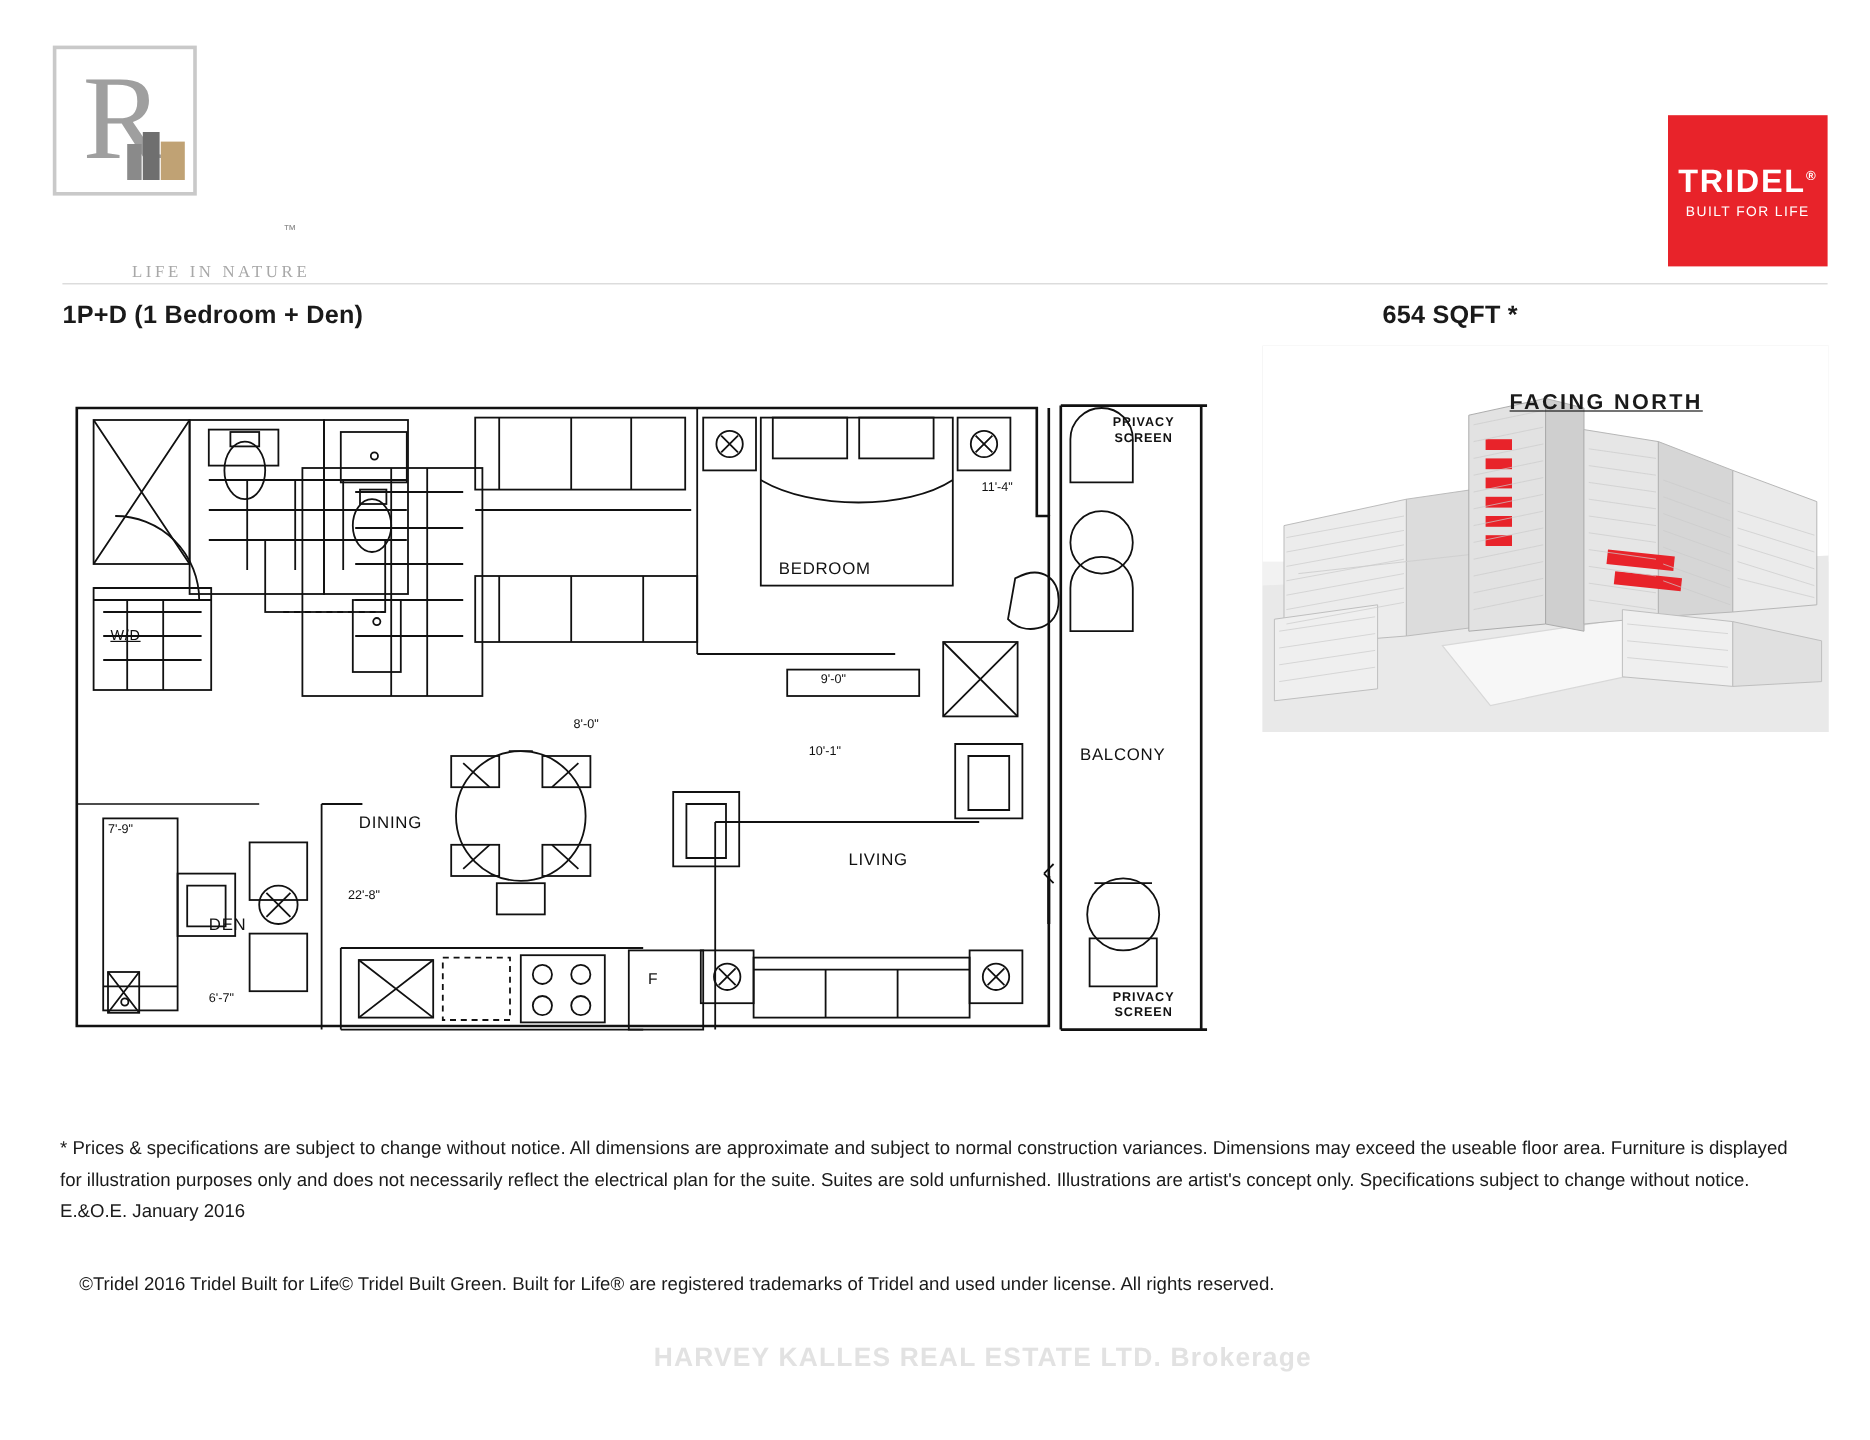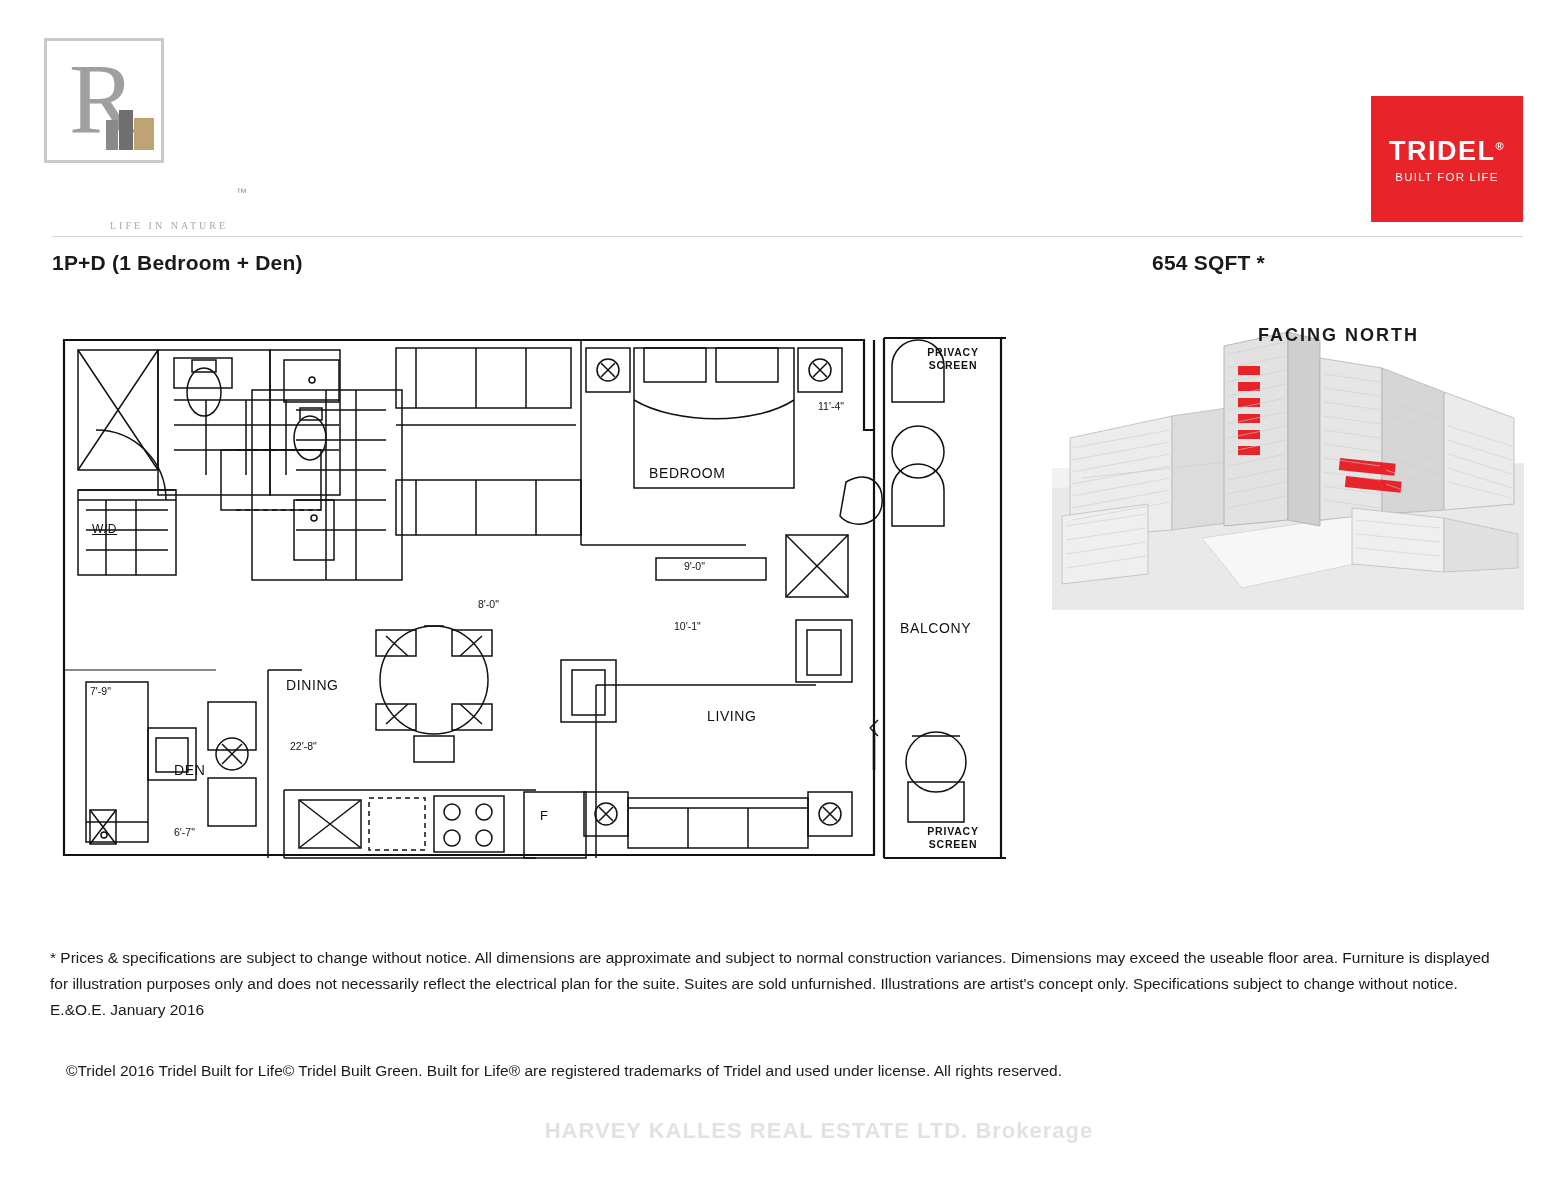--- a/index.html
+++ b/index.html
@@ -68,29 +68,29 @@
   .brand-tm {
     position: absolute;
     left: 222px; top: 168px;
     font-size: 11px;
     color: #8d8d8d;
   }
   .brand-tag {
     position: absolute;
     left: 96px; top: 202px;
     font-family: "Liberation Serif", serif;
-    font-size: 10px;
+    font-size: 14px;
     letter-spacing: 3px;
     color: #a8a8a8;
   }
 
   .tridel-box {
     position: absolute;
     right: 35px; top: 96px;
-    width: 152px; height: 126px;
+    width: 133px; height: 126px;
     background: #e8232a;
     color: #ffffff;
     display: flex;
     flex-direction: column;
     align-items: center;
     justify-content: center;
   }
   .tridel-name {
     font-size: 27px;
     font-weight: bold;
@@ -163,20 +163,21 @@
     background: #efefef;
     overflow: hidden;
   }
   .facing {
     position: absolute;
     left: 1258px; top: 325px;
     font-size: 18px;
     font-weight: bold;
     letter-spacing: 2px;
     color: #1a1a1a;
+    text-decoration: underline;
   }
 
   
   .disclaimer {
     position: absolute;
     left: 50px; top: 945px;
     width: 1440px;
     font-size: 15.5px;
     line-height: 26px;
     color: #1a1a1a;
@@ -366,21 +367,21 @@
       <path d="M852,452 L908,452 L908,492 L852,492 Z"></path>
       <path d="M856,406 L904,406"></path>
 
       <path d="M818,400 L818,440" stroke-width="2.5"></path>
       <path d="M814,398 L822,406 M814,398 L822,390"></path>
     </g>
   </svg>
 
   <div class="plan-label" style="left:593px; top:135px;">BEDROOM</div>
   <div class="plan-label" style="left:844px; top:290px;">BALCONY</div>
-  <div class="plan-label" style="left:230px; top:347px;">DINING</div>
+  <div class="plan-label" style="left:243px; top:347px;">DINING</div>
   <div class="plan-label" style="left:651px; top:378px;">LIVING</div>
   <div class="plan-label" style="left:118px; top:432px;">DEN</div>
   <div class="plan-label" style="left:36px; top:192px; font-size:12px;text-decoration:underline;">W/D</div>
   <div class="plan-label" style="left:484px; top:478px; font-size:13px;">F</div>
 
   <div class="plan-label small" style="left:849px; top:16px; width:96px;">PRIVACY<br>SCREEN</div>
   <div class="plan-label small" style="left:849px; top:495px; width:96px;">PRIVACY<br>SCREEN</div>
 
   <div class="dim" style="left:762px; top:70px;">11'-4"</div>
   <div class="dim" style="left:628px; top:230px;">9'-0"</div>

